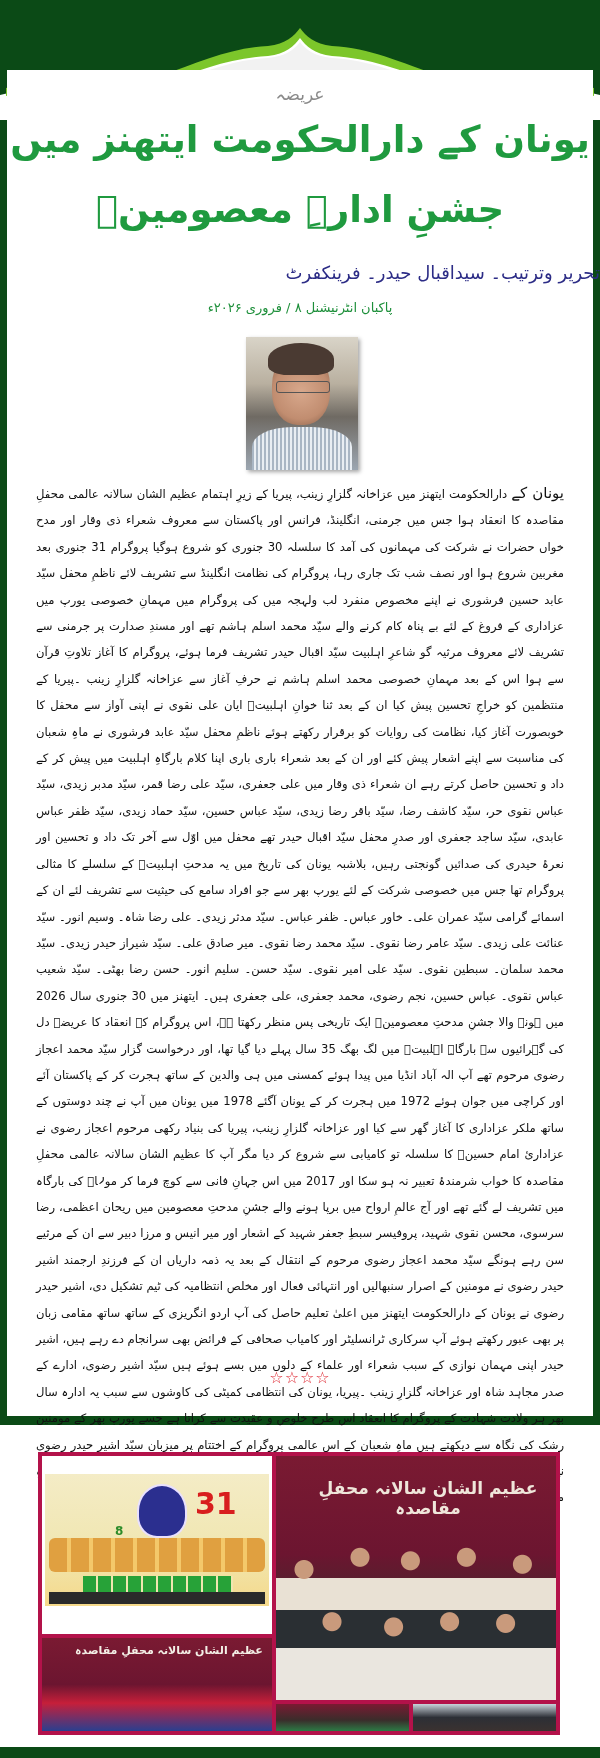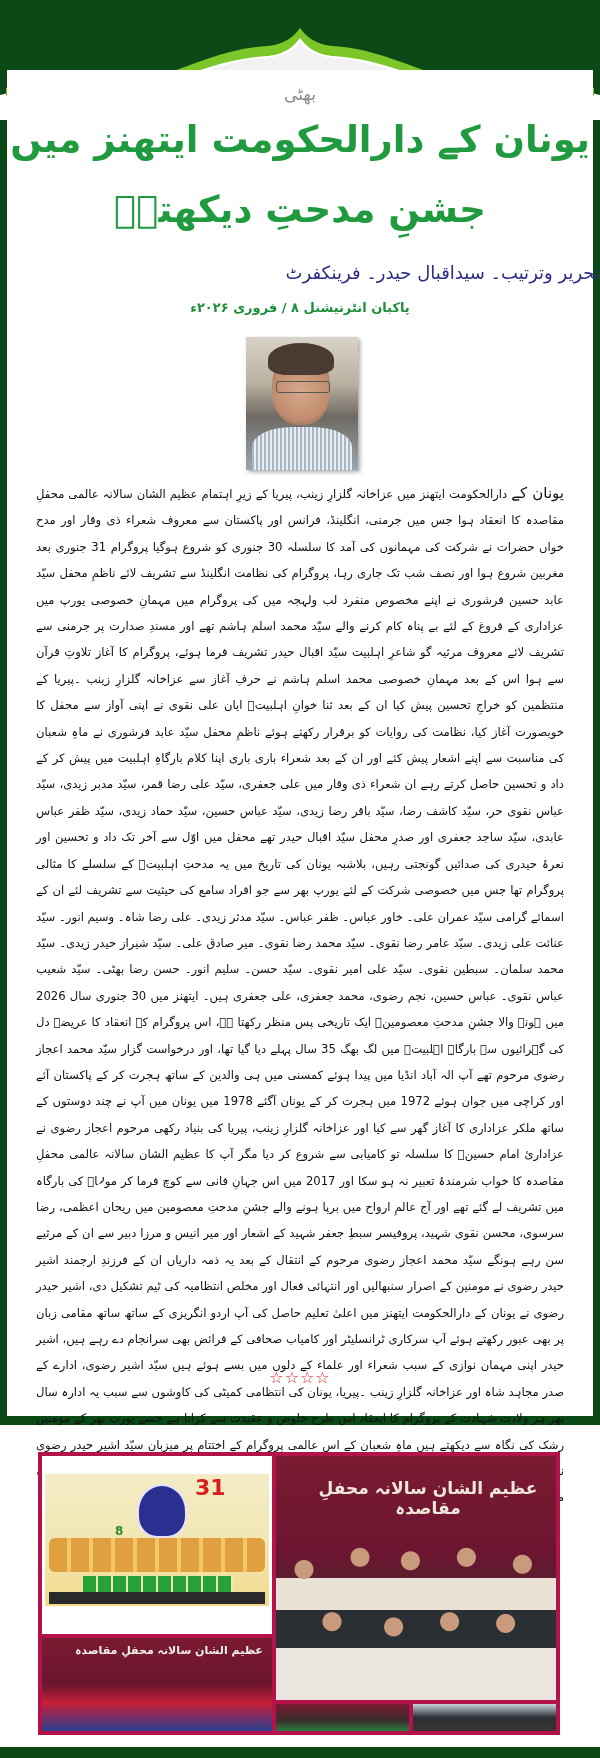--- a/index.html
+++ b/index.html
@@ -27,21 +27,21 @@
     color: #1f9a3f; font-weight: bold; font-family: "DejaVu Sans", sans-serif;
   }
   .title-1 { top: 118px; font-size: 37px; }
   .title-2 { top: 188px; font-size: 37px; }
   .byline {
     position: absolute; top: 262px; left: 0; width: 600px; text-align: right; direction: rtl;
     color: #2c2c86; font-size: 18px;
   }
   .dateline {
     position: absolute; top: 300px; left: 0; width: 600px; text-align: center; direction: rtl;
-    color: #1d8f3a; font-size: 13px; font-weight: bold;
+    color: #1d8f3a; font-size: 13px; font-weight: normal;
   }
   .author-photo {
     position: absolute; left: 246px; top: 337px; width: 112px; height: 133px;
     background: linear-gradient(180deg, #d9d4c8 0%, #b9b0a0 35%, #6f6a63 60%, #9ca6b1 100%);
     box-shadow: 2px 2px 4px rgba(0,0,0,0.35);
     overflow: hidden;
   }
   .author-photo .head {
     position: absolute; left: 26px; top: 14px; width: 58px; height: 74px; border-radius: 46% 46% 44% 44%;
     background: radial-gradient(circle at 50% 55%, #d8a88c 0%, #c18d70 55%, #6b4b3a 100%);
@@ -77,21 +77,21 @@
   .photo .cap {
     position: absolute; left: 0; right: 0; text-align: center; direction: rtl;
     color: #f3efe6; font-weight: bold; padding-left: 24px;
   }
   .p-poster { left: 4px; top: 4px; width: 230px; height: 178px; background: #fff; }
   .poster-body {
     position: absolute; left: 3px; top: 18px; width: 224px; height: 132px;
     background: linear-gradient(180deg, #f4ecc6 0%, #f0e6b0 60%, #f5d98a 100%);
   }
   .poster-body .num {
-    position: absolute; left: 150px; top: 1px; color: #d81e1e; font-weight: bold; font-size: 22px;
+    position: absolute; left: 150px; top: 12px; color: #d81e1e; font-weight: bold; font-size: 30px;
   }
   .poster-body .num8 {
     position: absolute; left: 70px; top: 50px; color: #2d8c2a; font-weight: bold; font-size: 12px;
   }
   .poster-body .dome {
     position: absolute; left: 92px; top: 10px; width: 46px; height: 50px; border-radius: 50% 50% 40% 40%;
     background: #2b2f8f; border: 2px solid #e8e0ff;
   }
   .poster-body .faces { position: absolute; left: 4px; top: 64px; width: 216px; height: 34px;
     background: repeating-linear-gradient(90deg, #e0a040 0 18px, #f4c86a 18px 22px); border-radius: 6px; }
@@ -129,23 +129,23 @@
 <body>
 
 <div class="frame">
   <svg class="arch" viewBox="0 0 600 120" preserveAspectRatio="none">
     <path d="M0,95 C40,85 100,80 150,82 C190,70 220,55 260,52 C280,50 292,40 300,30 C308,40 320,50 340,52 C380,55 410,70 450,82 C500,80 560,85 600,95 L600,120 L0,120 Z" fill="#ffffff"></path>
     <path d="M6,88 C50,78 110,72 160,76 C200,62 230,48 268,46 C286,44 294,36 300,28 C306,36 314,44 332,46 C370,48 400,62 440,76 C490,72 550,78 594,88 L594,96 C550,86 490,80 440,84 C400,70 370,58 332,56 C314,54 306,46 300,38 C294,46 286,54 268,56 C230,58 200,70 160,84 C110,80 50,86 6,96 Z" fill="#7cc62a"></path>
     <path d="M8,96 C50,88 110,82 160,86 C200,74 230,60 268,58 C286,56 294,50 300,42 C306,50 314,56 332,58 C370,60 400,74 440,86 C490,82 550,88 592,96 L592,120 L8,120 Z" fill="#f2f2f2"></path>
   </svg>
   <div class="frame-inner"></div>
 
-  <div class="section-label">بھٹی</div>
+  <div class="section-label">عریضہ</div>
   <div class="title-line title-1">یونان کے دارالحکومت ایتھنز میں</div>
-  <div class="title-line title-2">جشنِ مدحتِ دیکھتےؑ</div>
+  <div class="title-line title-2">جشنِ ادارےِ معصومینؑ</div>
   <div class="byline">تحریر وترتیب۔ سیداقبال حیدر۔ فرینکفرٹ</div>
   <div class="dateline">پاکبان انٹرنیشنل ۸ / فروری ۲۰۲۶ء</div>
 
   <div class="author-photo" title="سیداقبال حیدر">
     <div class="shirt"></div>
     <div class="head"></div>
     <div class="hair"></div>
     <div class="glasses"></div>
   </div>
 

